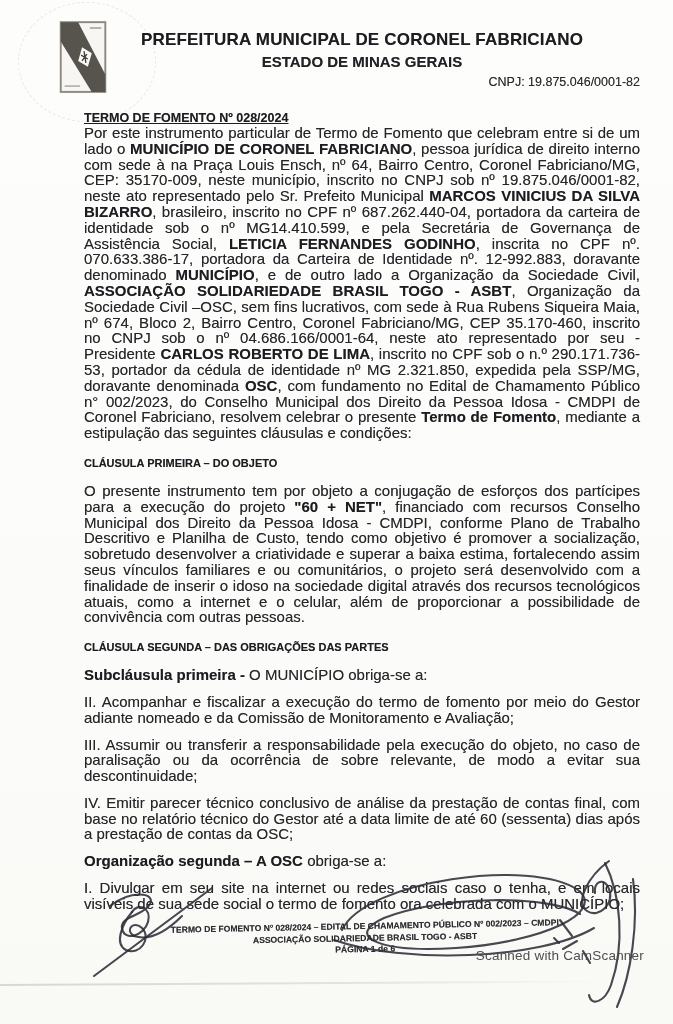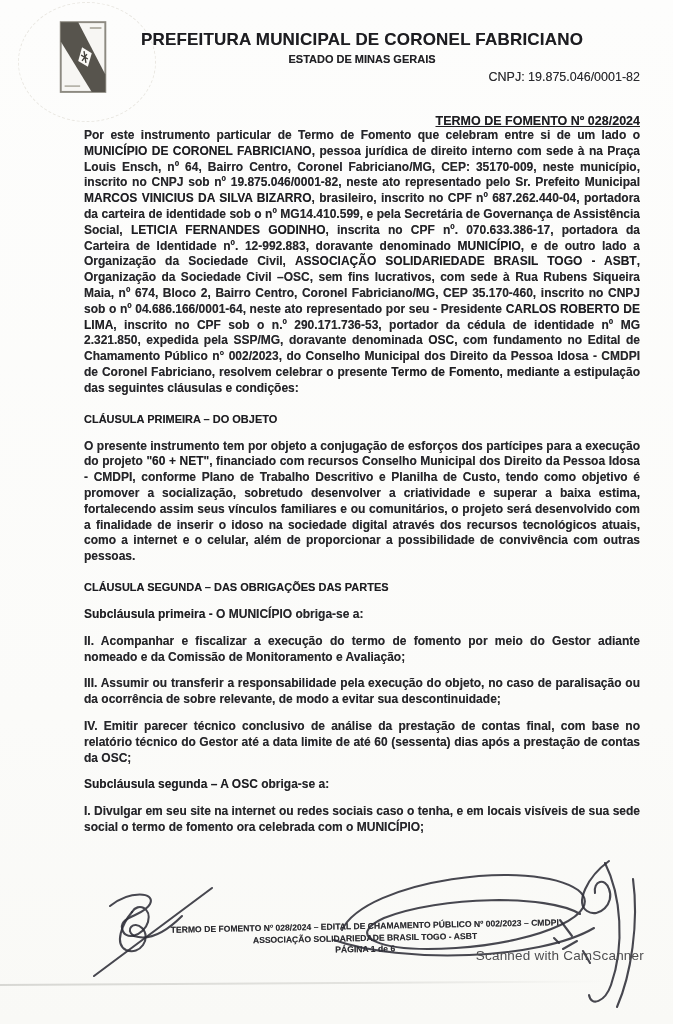--- a/index.html
+++ b/index.html
@@ -8,26 +8,26 @@
     background:linear-gradient(180deg,#fdfdfc 0%,#fbfbf9 70%,#f9f9f6 100%);
     font-family:"Liberation Sans","DejaVu Sans",sans-serif;
     color:#26262a;overflow:hidden;
     text-shadow:0 0 .45px rgba(45,45,50,.5);
   }
   .content{position:absolute;left:84px;right:33px;top:0;}
   
   .stamp-ring{position:absolute;left:18px;top:2px;width:136px;height:118px;border:1px dashed #e2dfd7;border-radius:50%;opacity:.7;}
   .logo{position:absolute;left:53px;top:13px;width:62px;height:90px;}
   .org-name{margin-top:30px;text-align:center;font-weight:bold;font-size:17px;letter-spacing:.2px;color:#1d1d21;}
-  .state-line{text-align:center;font-weight:bold;font-size:11px;margin-top:3px;color:#222226;}
+  .state-line{text-align:center;font-weight:bold;font-size:15px;margin-top:3px;color:#222226;}
   .cnpj-line{text-align:right;font-size:12.5px;margin-top:5px;color:#2a2a2e;}
-  .doc-title{margin-top:30px;text-align:right;font-weight:bold;font-size:12.5px;text-decoration:underline;color:#1d1d21;}
+  .doc-title{margin-top:22px;text-align:left;font-weight:bold;font-size:12.5px;text-decoration:underline;color:#1d1d21;}
   
   .preamble{margin-top:27px;font-size:10.8px;font-weight:bold;line-height:15.2px;text-align:justify;color:#222226;}
-  p.body{font-size:12px;line-height:15.8px;text-align:justify;margin:0 0 11px 0;font-weight:bold;}
+  p.body{font-size:15px;line-height:15.8px;text-align:justify;margin:0 0 11px 0;}
   p.body b{color:#1d1d21;}
   .intro{margin-top:23px;}
   .clause-head{font-size:11px;font-weight:bold;margin:16px 0 14px 0;color:#1d1d21;}
   .sub-head{font-size:10.8px;margin:14px 0 12px 0;}
   
   .sig{position:absolute;z-index:3;}
   .sig path{fill:none;stroke:#2e2e38;stroke-width:2.1;stroke-linecap:round;stroke-linejoin:round;opacity:.88;}
   .page-footer{
     position:absolute;left:150px;top:921px;width:430px;z-index:2;
     text-align:center;font-size:8.6px;font-weight:bold;line-height:11.6px;
@@ -71,21 +71,21 @@
     <div class="clause-head">CLÁUSULA PRIMEIRA – DO OBJETO</div>
     <p class="body"><span>O presente instrumento tem por objeto a conjugação de esforços dos partícipes para a execução do projeto </span><b>"60 + NET"</b><span>, financiado com recursos Conselho Municipal dos Direito da Pessoa Idosa - CMDPI, conforme Plano de Trabalho Descritivo e Planilha de Custo, tendo como objetivo é promover a socialização, sobretudo desenvolver a criatividade e superar a baixa estima, fortalecendo assim seus vínculos familiares e ou comunitários, o projeto será desenvolvido com a finalidade de inserir o idoso na sociedade digital através dos recursos tecnológicos atuais, como a internet e o celular, além de proporcionar a possibilidade de convivência com outras pessoas.</span></p>
 
     <div class="clause-head">CLÁUSULA SEGUNDA – DAS OBRIGAÇÕES DAS PARTES</div>
 
     <p class="body sub-head"><b>Subcláusula primeira - </b><span>O MUNICÍPIO obriga-se a:</span></p>
     <p class="body">II. Acompanhar e fiscalizar a execução do termo de fomento por meio do Gestor adiante nomeado e da Comissão de Monitoramento e Avaliação;</p>
     <p class="body">III. Assumir ou transferir a responsabilidade pela execução do objeto, no caso de paralisação ou da ocorrência de sobre relevante, de modo a evitar sua descontinuidade;</p>
     <p class="body">IV. Emitir parecer técnico conclusivo de análise da prestação de contas final, com base no relatório técnico do Gestor até a data limite de até 60 (sessenta) dias após a prestação de contas da OSC;</p>
 
-    <p class="body sub-head"><b>Subcláusula segunda – A OSC </b><span>obriga-se a:</span></p>
+    <p class="body sub-head"><b>Organização segunda – A OSC </b><span>obriga-se a:</span></p>
     <p class="body">I. Divulgar em seu site na internet ou redes sociais caso o tenha, e em locais visíveis de sua sede social o termo de fomento ora celebrada com o MUNICÍPIO;</p>
   </div>
 
   <div class="page-footer">
     <div>TERMO DE FOMENTO Nº 028/2024 – EDITAL DE CHAMAMENTO PÚBLICO Nº 002/2023 – CMDPI</div>
     <div>ASSOCIAÇÃO SOLIDARIEDADE BRASIL TOGO - ASBT</div>
     <div>PÁGINA 1 de 6</div>
   </div>
 
   <svg class="sig" style="left:86px;top:872px" width="140" height="112" viewBox="0 0 140 112" aria-hidden="true">

